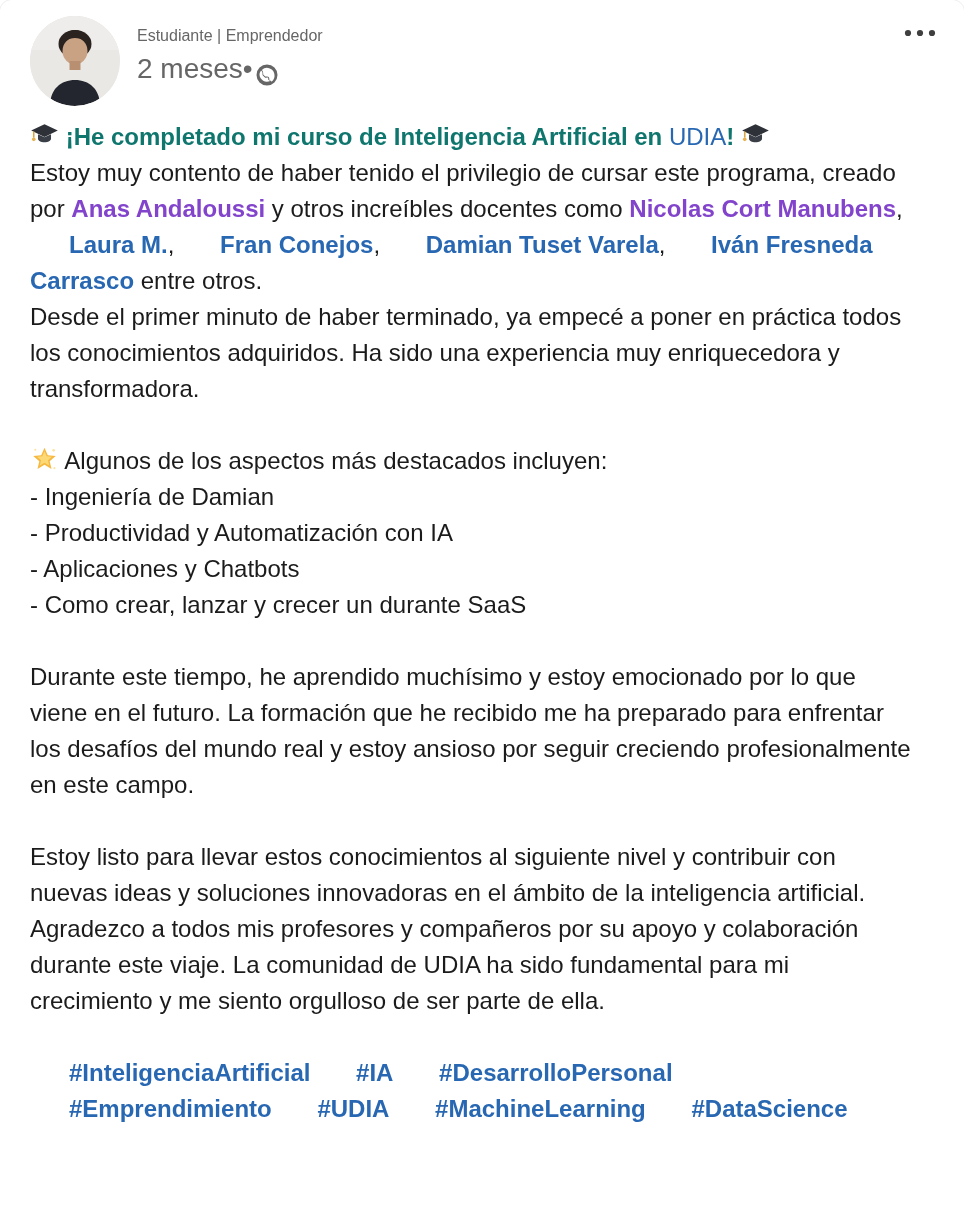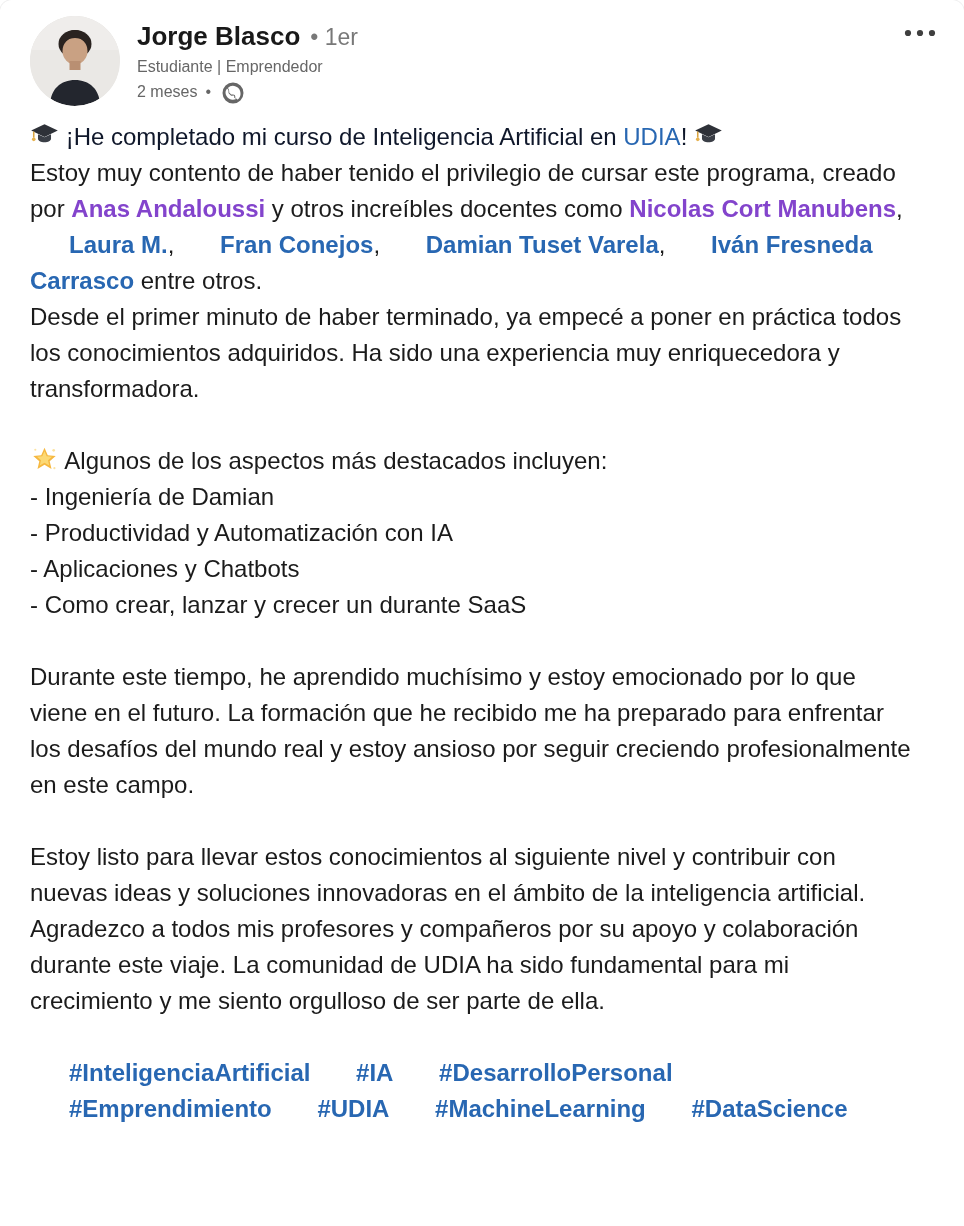--- a/index.html
+++ b/index.html
@@ -68,23 +68,22 @@
     font-weight: 400;
   }
   .headline {
     font-size: 16px;
     color: var(--gray);
     margin-top: 4px;
     line-height: 1.35;
   }
   .meta-row {
     display: flex;
-    align-items: flex-start;
-    gap: 8px;
-    font-size: 16px;
+    align-items: flex-end;
+    font-size: 28px;
     color: var(--gray);
     margin-top: 3px;
     line-height: 1.35;
   }
   .meta-row .globe { display: inline-flex; margin-left: 2px; }
   .options-btn {
     position: absolute;
     top: 16px;
     right: 20px;
     width: 48px;
@@ -102,21 +101,21 @@
   .post-body {
     padding: 13px 24px 0 30px;
     font-size: 24px;
     line-height: 36px;
     color: var(--ink);
     max-width: 940px;
     box-sizing: border-box;
   }
   .post-line { margin: 0; min-height: 36px; }
   .seg-text   { color: var(--ink); }
-  .seg-bold   { color: #0f172a; font-weight: 400; }
+  .seg-bold   { color: #0f766e; font-weight: 700; }
   .seg-mention, .seg-hashtag {
     color: var(--blue);
     font-weight: 600;
     cursor: pointer;
     margin-left: 39px;
   }
   .seg-mention_bold {
     color: var(--blue);
     font-weight: 400;
     cursor: pointer;
@@ -154,24 +153,20 @@
           <ellipse cx="45" cy="28" rx="16.5" ry="14" fill="#2a2320"></ellipse>
           <ellipse cx="45" cy="35" rx="12.5" ry="13.5" fill="#c9a183"></ellipse>
           <path d="M31.5 32c-1.5-11 6-18 13.5-18s15 7 13.5 18c-2-7-7.5-10-13.5-10s-11.5 3-13.5 10z" fill="#2a2320"></path>
           <rect x="39.5" y="45" width="11" height="9" fill="#b98f72"></rect>
           <path d="M20 90c0-17 11-26 25-26s25 9 25 26z" fill="#23262e"></path>
         </g>
       </svg>
     </div>
 
     <div class="header-text">
-      <div class="name-row">
-        <span class="author-name">Jorge Blasco</span>
-        <span class="degree">• 1er</span>
-      </div>
       <div class="headline">Estudiante | Emprendedor</div>
       <div class="meta-row">
         <span>2 meses</span>
         <span>•</span>
         <span class="globe">
           <svg width="24" height="24" viewBox="0 0 16 16" aria-hidden="true">
             <path fill="#666666" d="M8 1a7 7 0 1 0 7 7 7 7 0 0 0-7-7zM3 8a5 5 0 0 1 1-3l.55.55A1.5 1.5 0 0 1 5 6.62v1.07a.79.79 0 0 0 .24.57l1.36 1.37a.79.79 0 0 0 .62.22l1.14-.11a.45.45 0 0 1 .45.45v.63a.57.57 0 0 0 .26.48l.83.55a.56.56 0 0 1 .18.2A5 5 0 0 1 3 8zm7.89 4.54a.57.57 0 0 0-.26-.48l-.83-.55a.57.57 0 0 1-.26-.48v-.63a1.45 1.45 0 0 0-1.45-1.45h-.14l-1.14.11-1.36-1.37V6.62a2.5 2.5 0 0 0-.73-1.77l-.2-.2A5 5 0 0 1 13 8a4.93 4.93 0 0 1-2.11 4.54z"></path>
           </svg>
         </span>
       </div>

